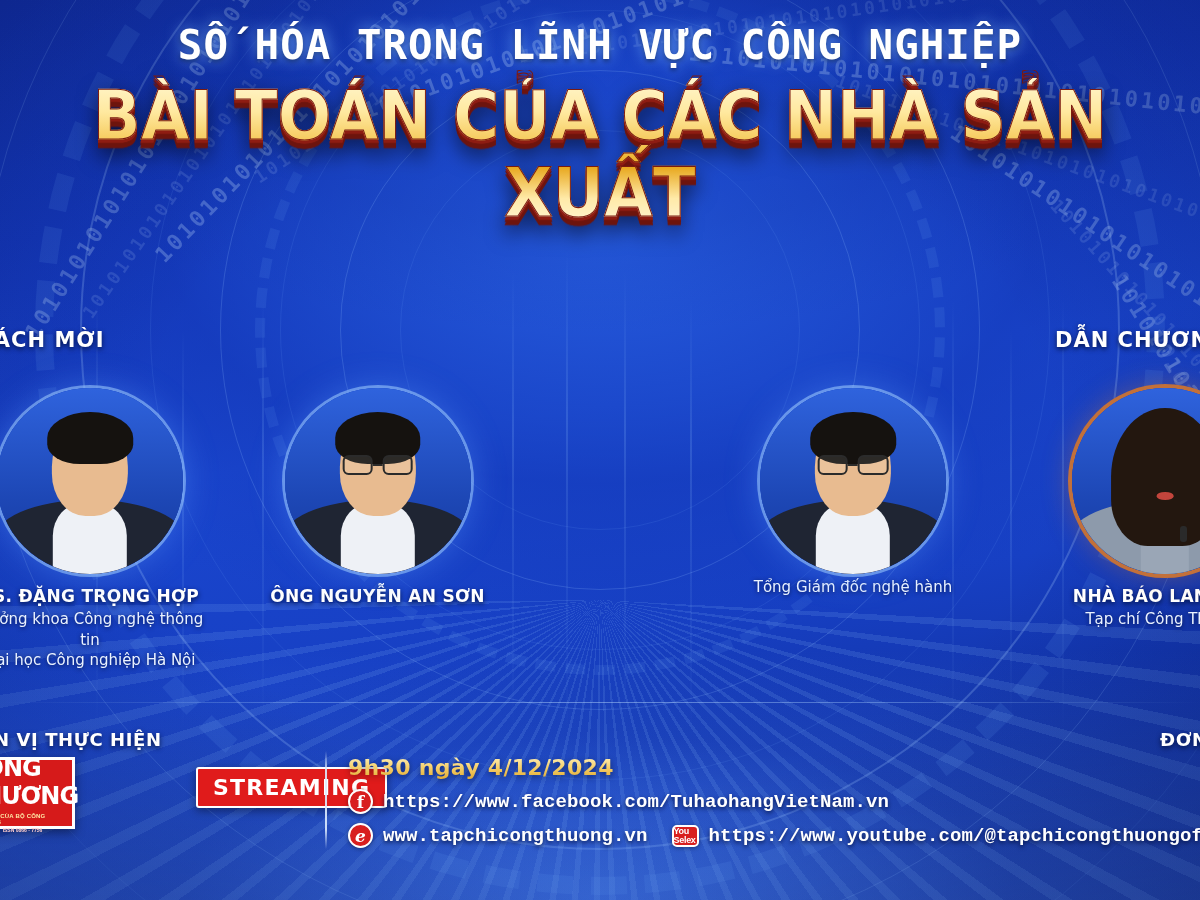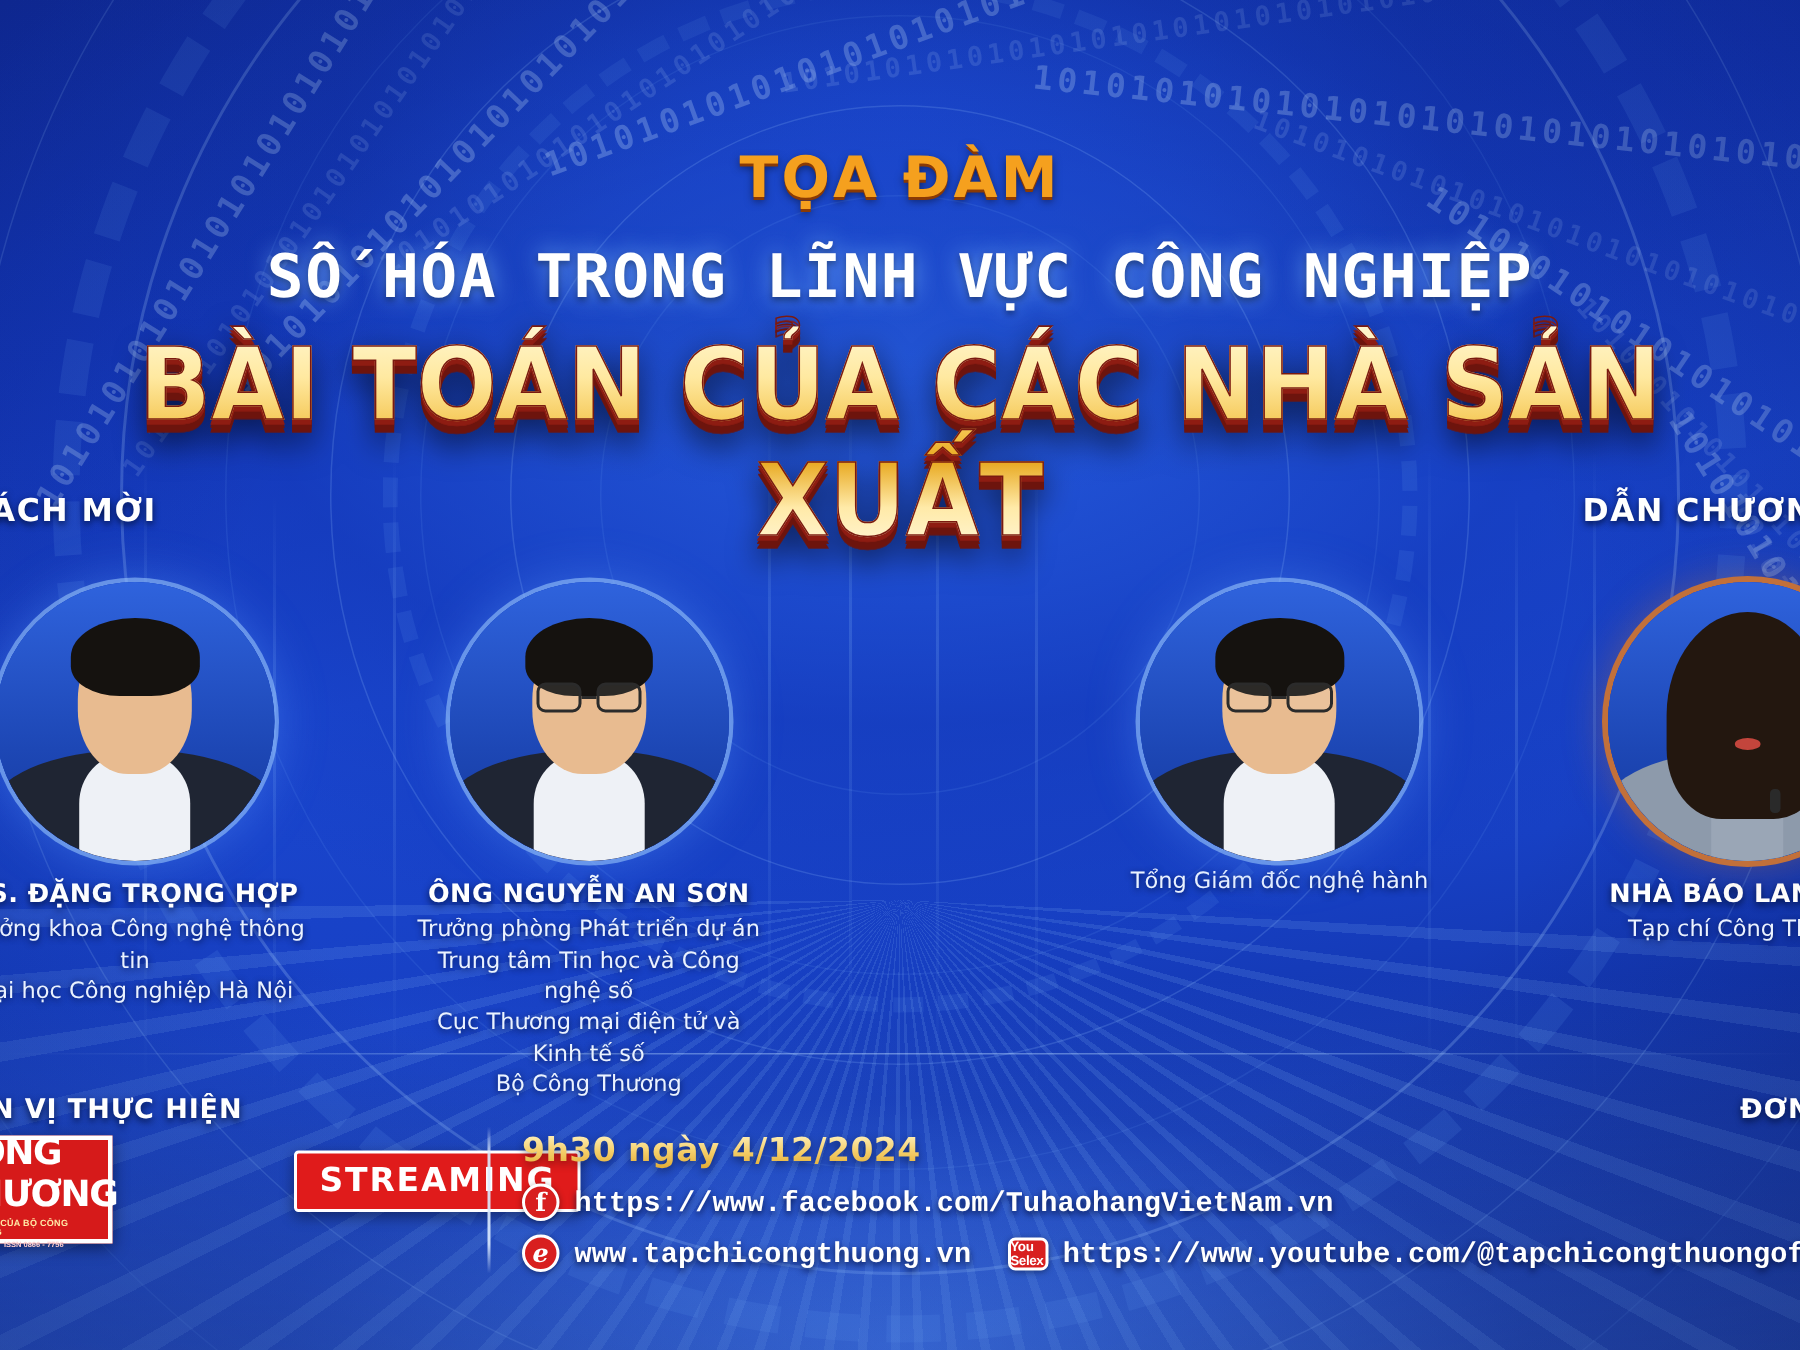--- a/index.html
+++ b/index.html
@@ -270,21 +270,20 @@
     <div class="bitrow dim" style="left:1062px; top:195px; transform:rotate(48deg);">1010101010101010101010101010101010101010101010</div>
     <div class="bitrow" style="left:1128px; top:270px; transform:rotate(58deg);">1010101010101010101010101010101010101010101010</div>
     <div class="bitrow dim" style="left:1170px; top:330px; transform:rotate(66deg);">1010101010101010101010101010101010101010101010</div>
   </div>
 
   <div class="rays"></div>
   <div class="hline" style="top:702px;"></div>
   <div class="vignette"></div>
 
   <div class="titles">
-    <div class="kicker">TỌA ĐÀM</div>
     <div class="subtitle">SỐ HÓA TRONG LĨNH VỰC CÔNG NGHIỆP</div>
     <div class="maintitle">BÀI TOÁN CỦA CÁC NHÀ SẢN XUẤT</div>
   </div>
 
   <div class="rolelabel" id="role-guest">KHÁCH MỜI</div>
   <div class="rolelabel" id="role-host">DẪN CHƯƠNG TRÌNH</div>
 
   <div class="speaker" style="left:-25px; top:388px; width:230px;">
     <div class="portrait" style="width:186px;height:186px;margin:0 auto;">
       <div class="ph">
@@ -296,43 +295,37 @@
           <div class="hair"></div>
       </div>
     </div>
     <div class="sp-name">TS. ĐẶNG TRỌNG HỢP</div>
     <div class="sp-role">
       <div>Trưởng khoa Công nghệ thông tin</div>
       <div>Đại học Công nghiệp Hà Nội</div>
     </div>
   </div>
 
-  <div class="speaker" style="left:275px; top:388px; width:235px;">
+  <div class="speaker" style="left:260px; top:388px; width:235px;">
     <div class="portrait" style="width:186px;height:186px;margin:0 auto;">
       <div class="ph">
         <div class="bg"></div>
           <div class="body"></div>
           <div class="shirt"></div>
         <div class="neck"></div>
           <div class="head"></div>
           <div class="hair"></div>
         <div class="glasses">
             <i class="l"></i>
             <b></b>
             <i class="r"></i>
           </div>
       </div>
     </div>
     <div class="sp-name">ÔNG NGUYỄN AN SƠN</div>
-    <div class="sp-role">
-      <div>Trưởng phòng Phát triển dự án</div>
-      <div>Trung tâm Tin học và Công nghệ số</div>
-      <div>Cục Thương mại điện tử và Kinh tế số</div>
-      <div>Bộ Công Thương</div>
-    </div>
   </div>
 
   <div class="speaker" style="left:708px; top:388px; width:290px;">
     <div class="portrait" style="width:186px;height:186px;margin:0 auto;">
       <div class="ph">
         <div class="bg"></div>
           <div class="body"></div>
           <div class="shirt"></div>
         <div class="neck"></div>
           <div class="head"></div>

